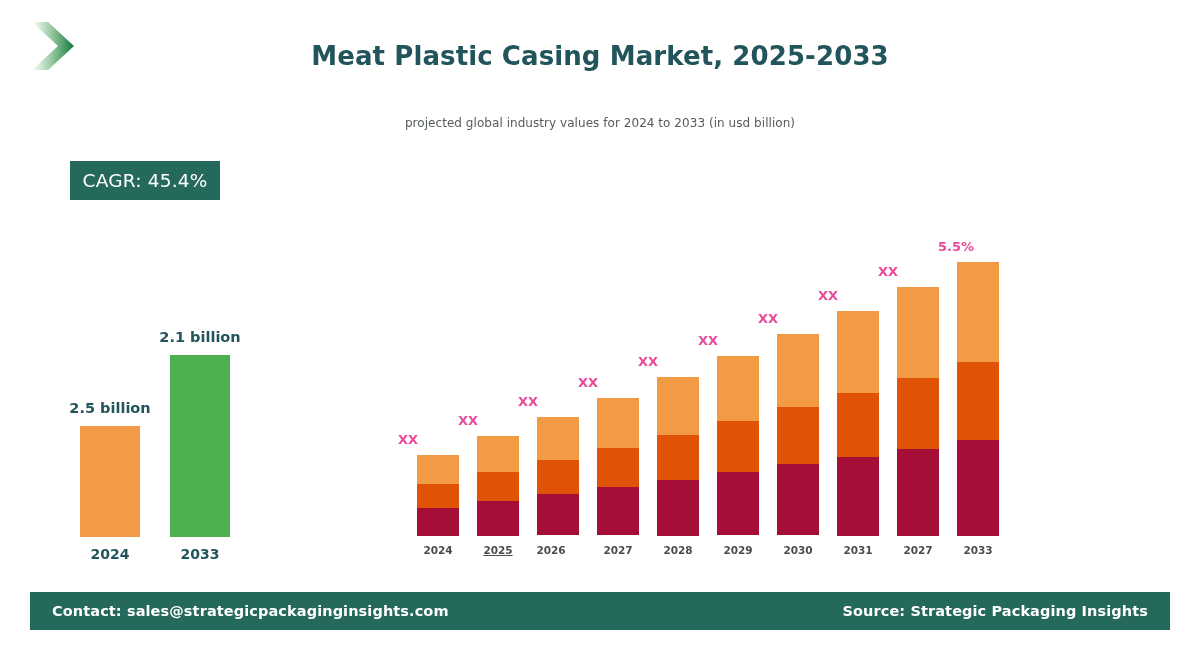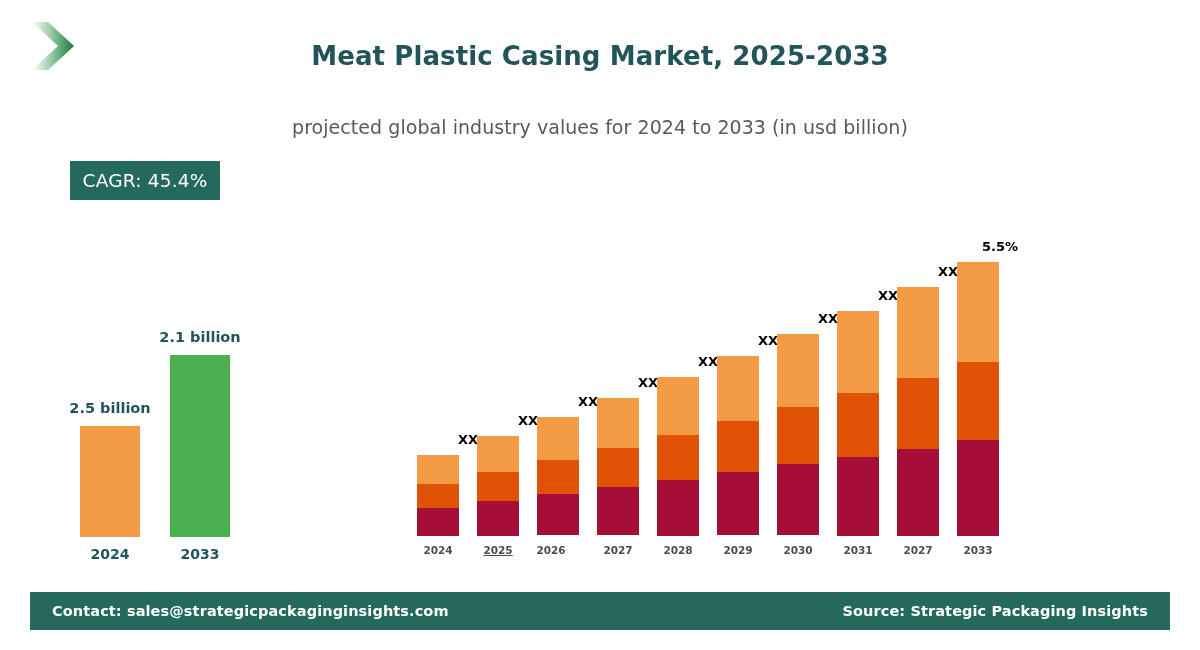--- a/index.html
+++ b/index.html
@@ -23,21 +23,21 @@
     font-weight:bold; margin-top:5px; white-space:nowrap;
   }
 
   
   #title {
     position:absolute; left:0; top:41px; width:1200px; text-align:center;
     font-size:26px; font-weight:bold; color:#21545B; letter-spacing:0.1px;
   }
   #subtitle {
     position:absolute; left:0; top:116px; width:1200px; text-align:center;
-    font-size:19px; color:#555a5c; letter-spacing:0.05px;
+    font-size:12px; color:#555a5c; letter-spacing:0.05px;
   }
 
   
   #cagr-badge {
     position:absolute; left:70px; top:161px; width:150px; height:39px;
     background:#24695C; color:#ffffff;
     display:flex; align-items:center; justify-content:center;
     font-size:18.5px; letter-spacing:0.2px;
   }
 
@@ -51,22 +51,22 @@
   .cmp-year {
     position:absolute; bottom:8px; text-align:center; width:130px;
     font-size:14px; font-weight:bold; color:#21545B;
   }
 
   
   #chart { position:absolute; left:400px; top:190px; width:620px; height:370px; }
   .sbar { position:absolute; bottom:24px; }
   .seg { width:100%; }
   .sval {
-    position:absolute; text-align:right; width:80px;
-    font-size:13px; font-weight:bold; color:#000000; white-space:nowrap;
+    position:absolute; text-align:left; width:80px;
+    font-size:13px; font-weight:bold; color:#ec4899; white-space:nowrap;
   }
   .syear {
     position:absolute; bottom:4px; text-align:center; width:80px;
     font-size:10.5px; font-weight:bold; color:#4c4c4c;
   }
 
   
   #footer {
     position:absolute; left:30px; top:592px; width:1140px; height:38px;
     background:#24695C; display:flex; align-items:center;

